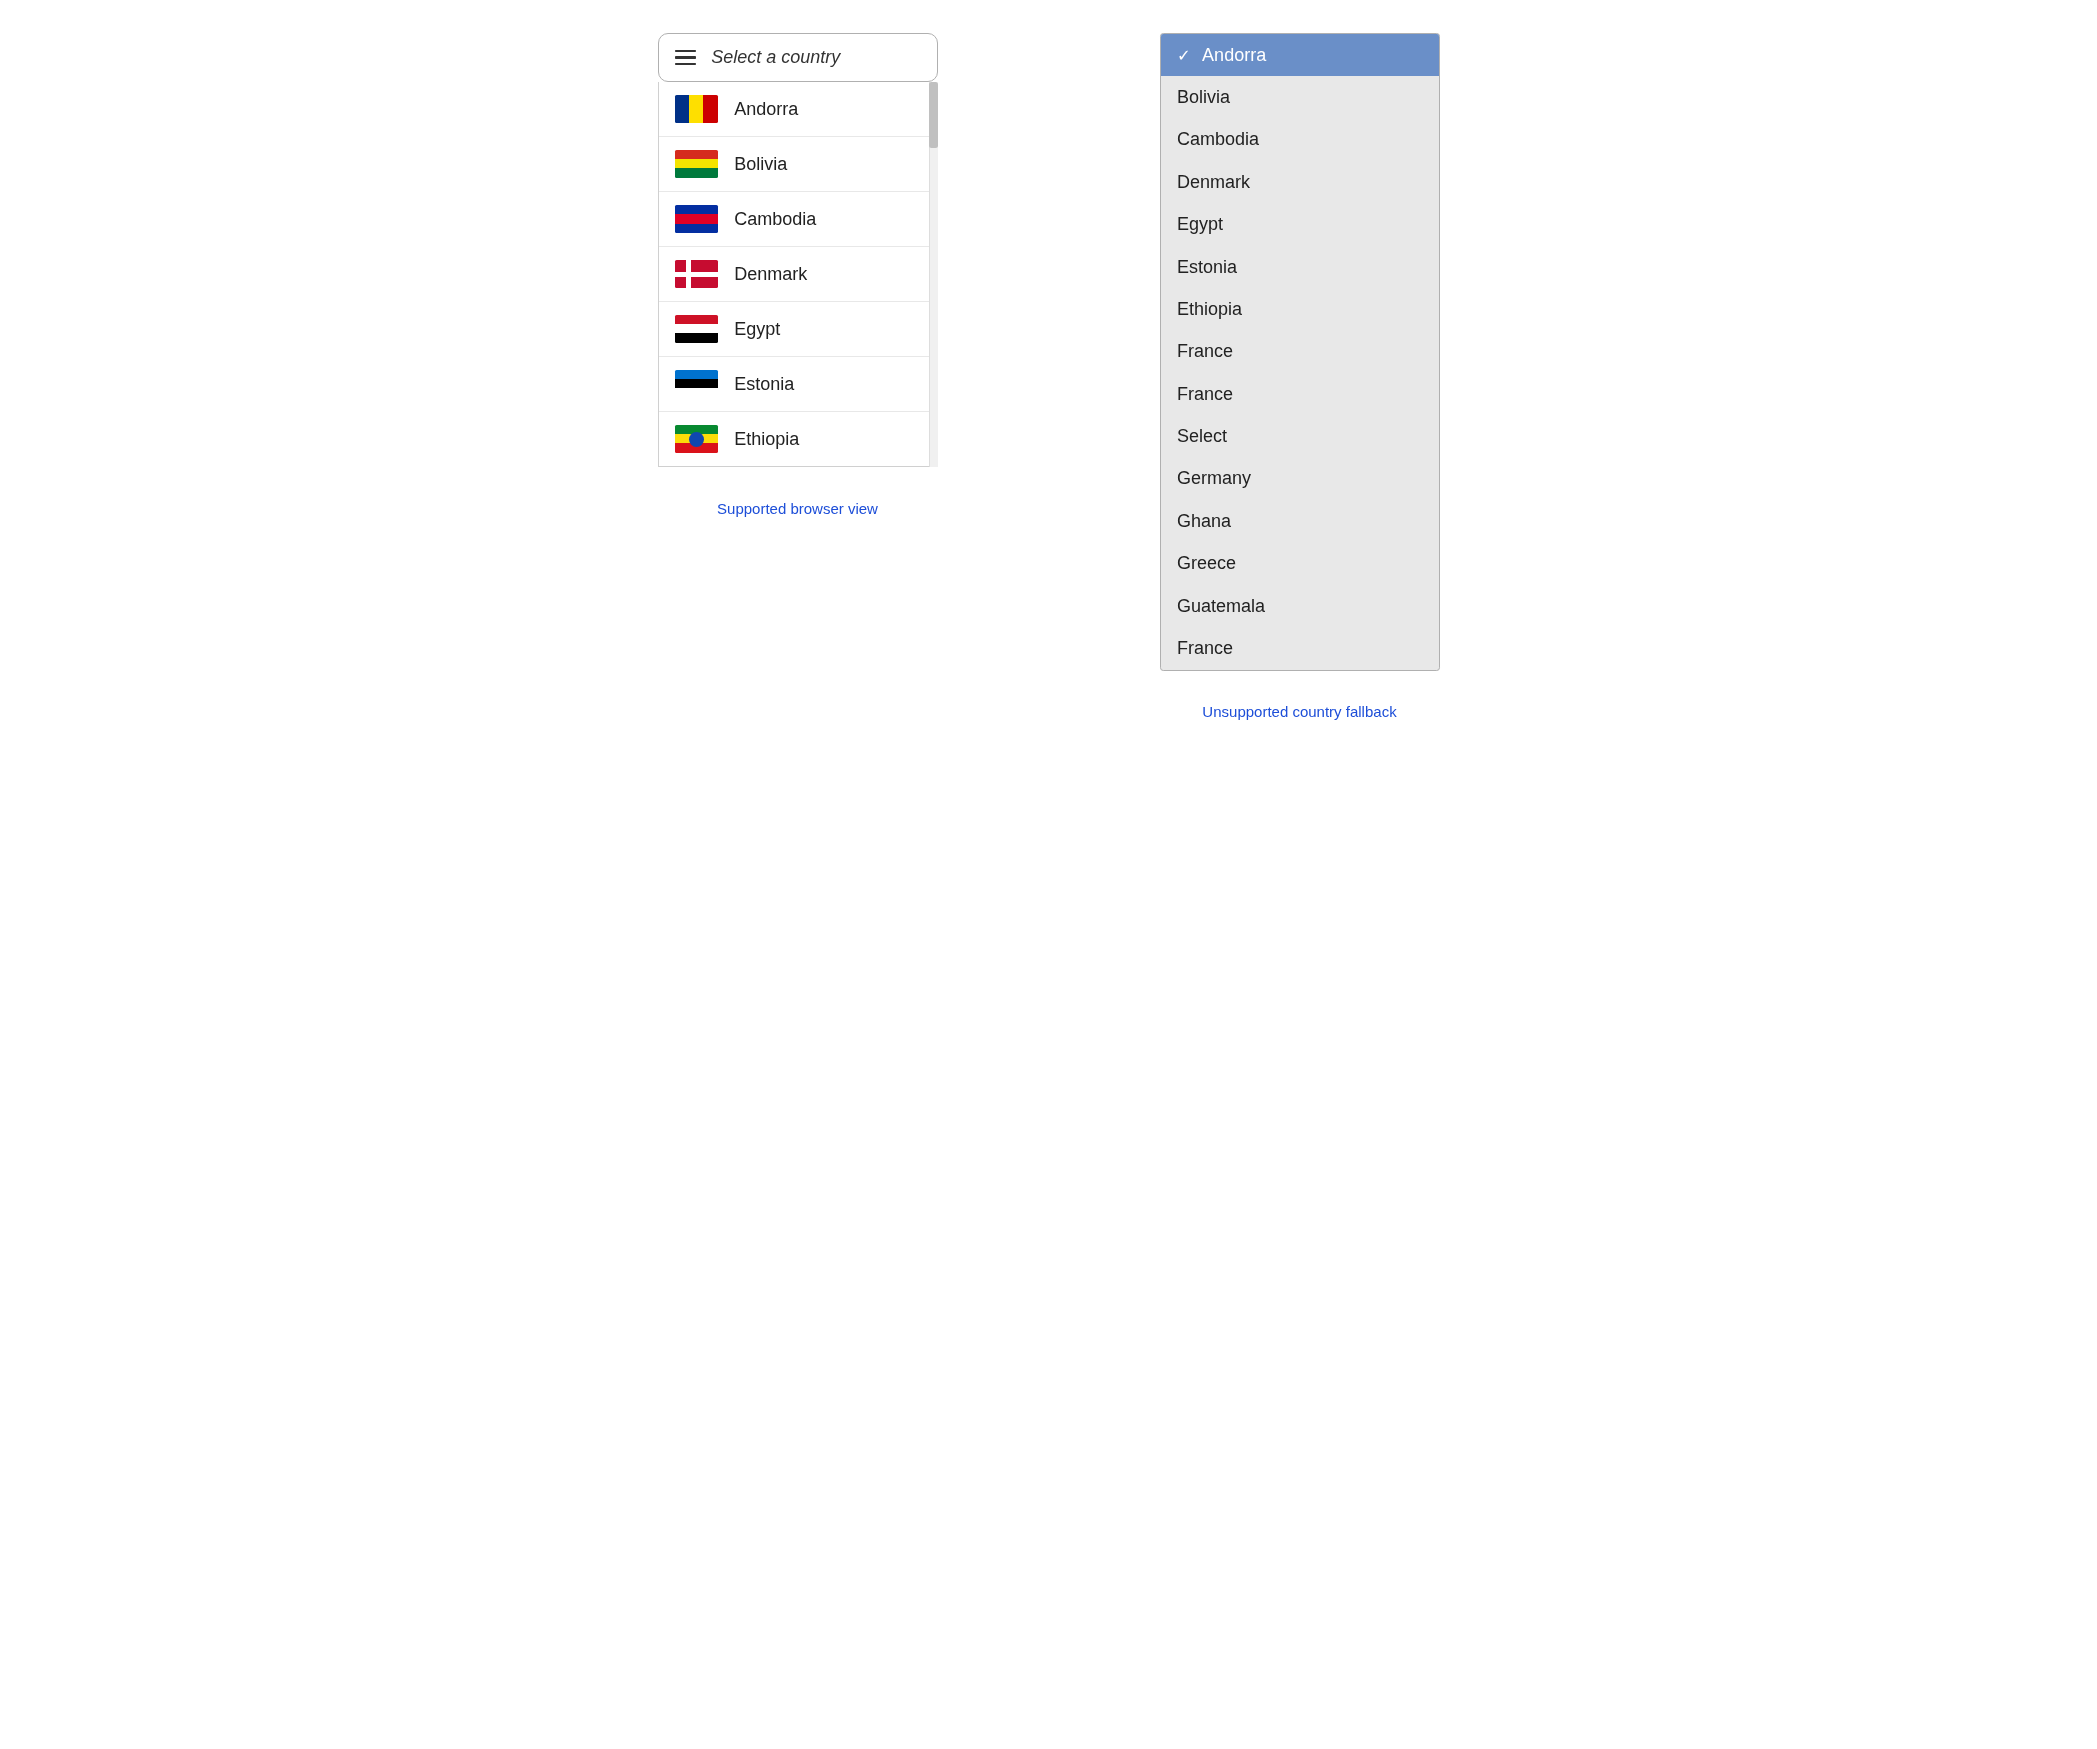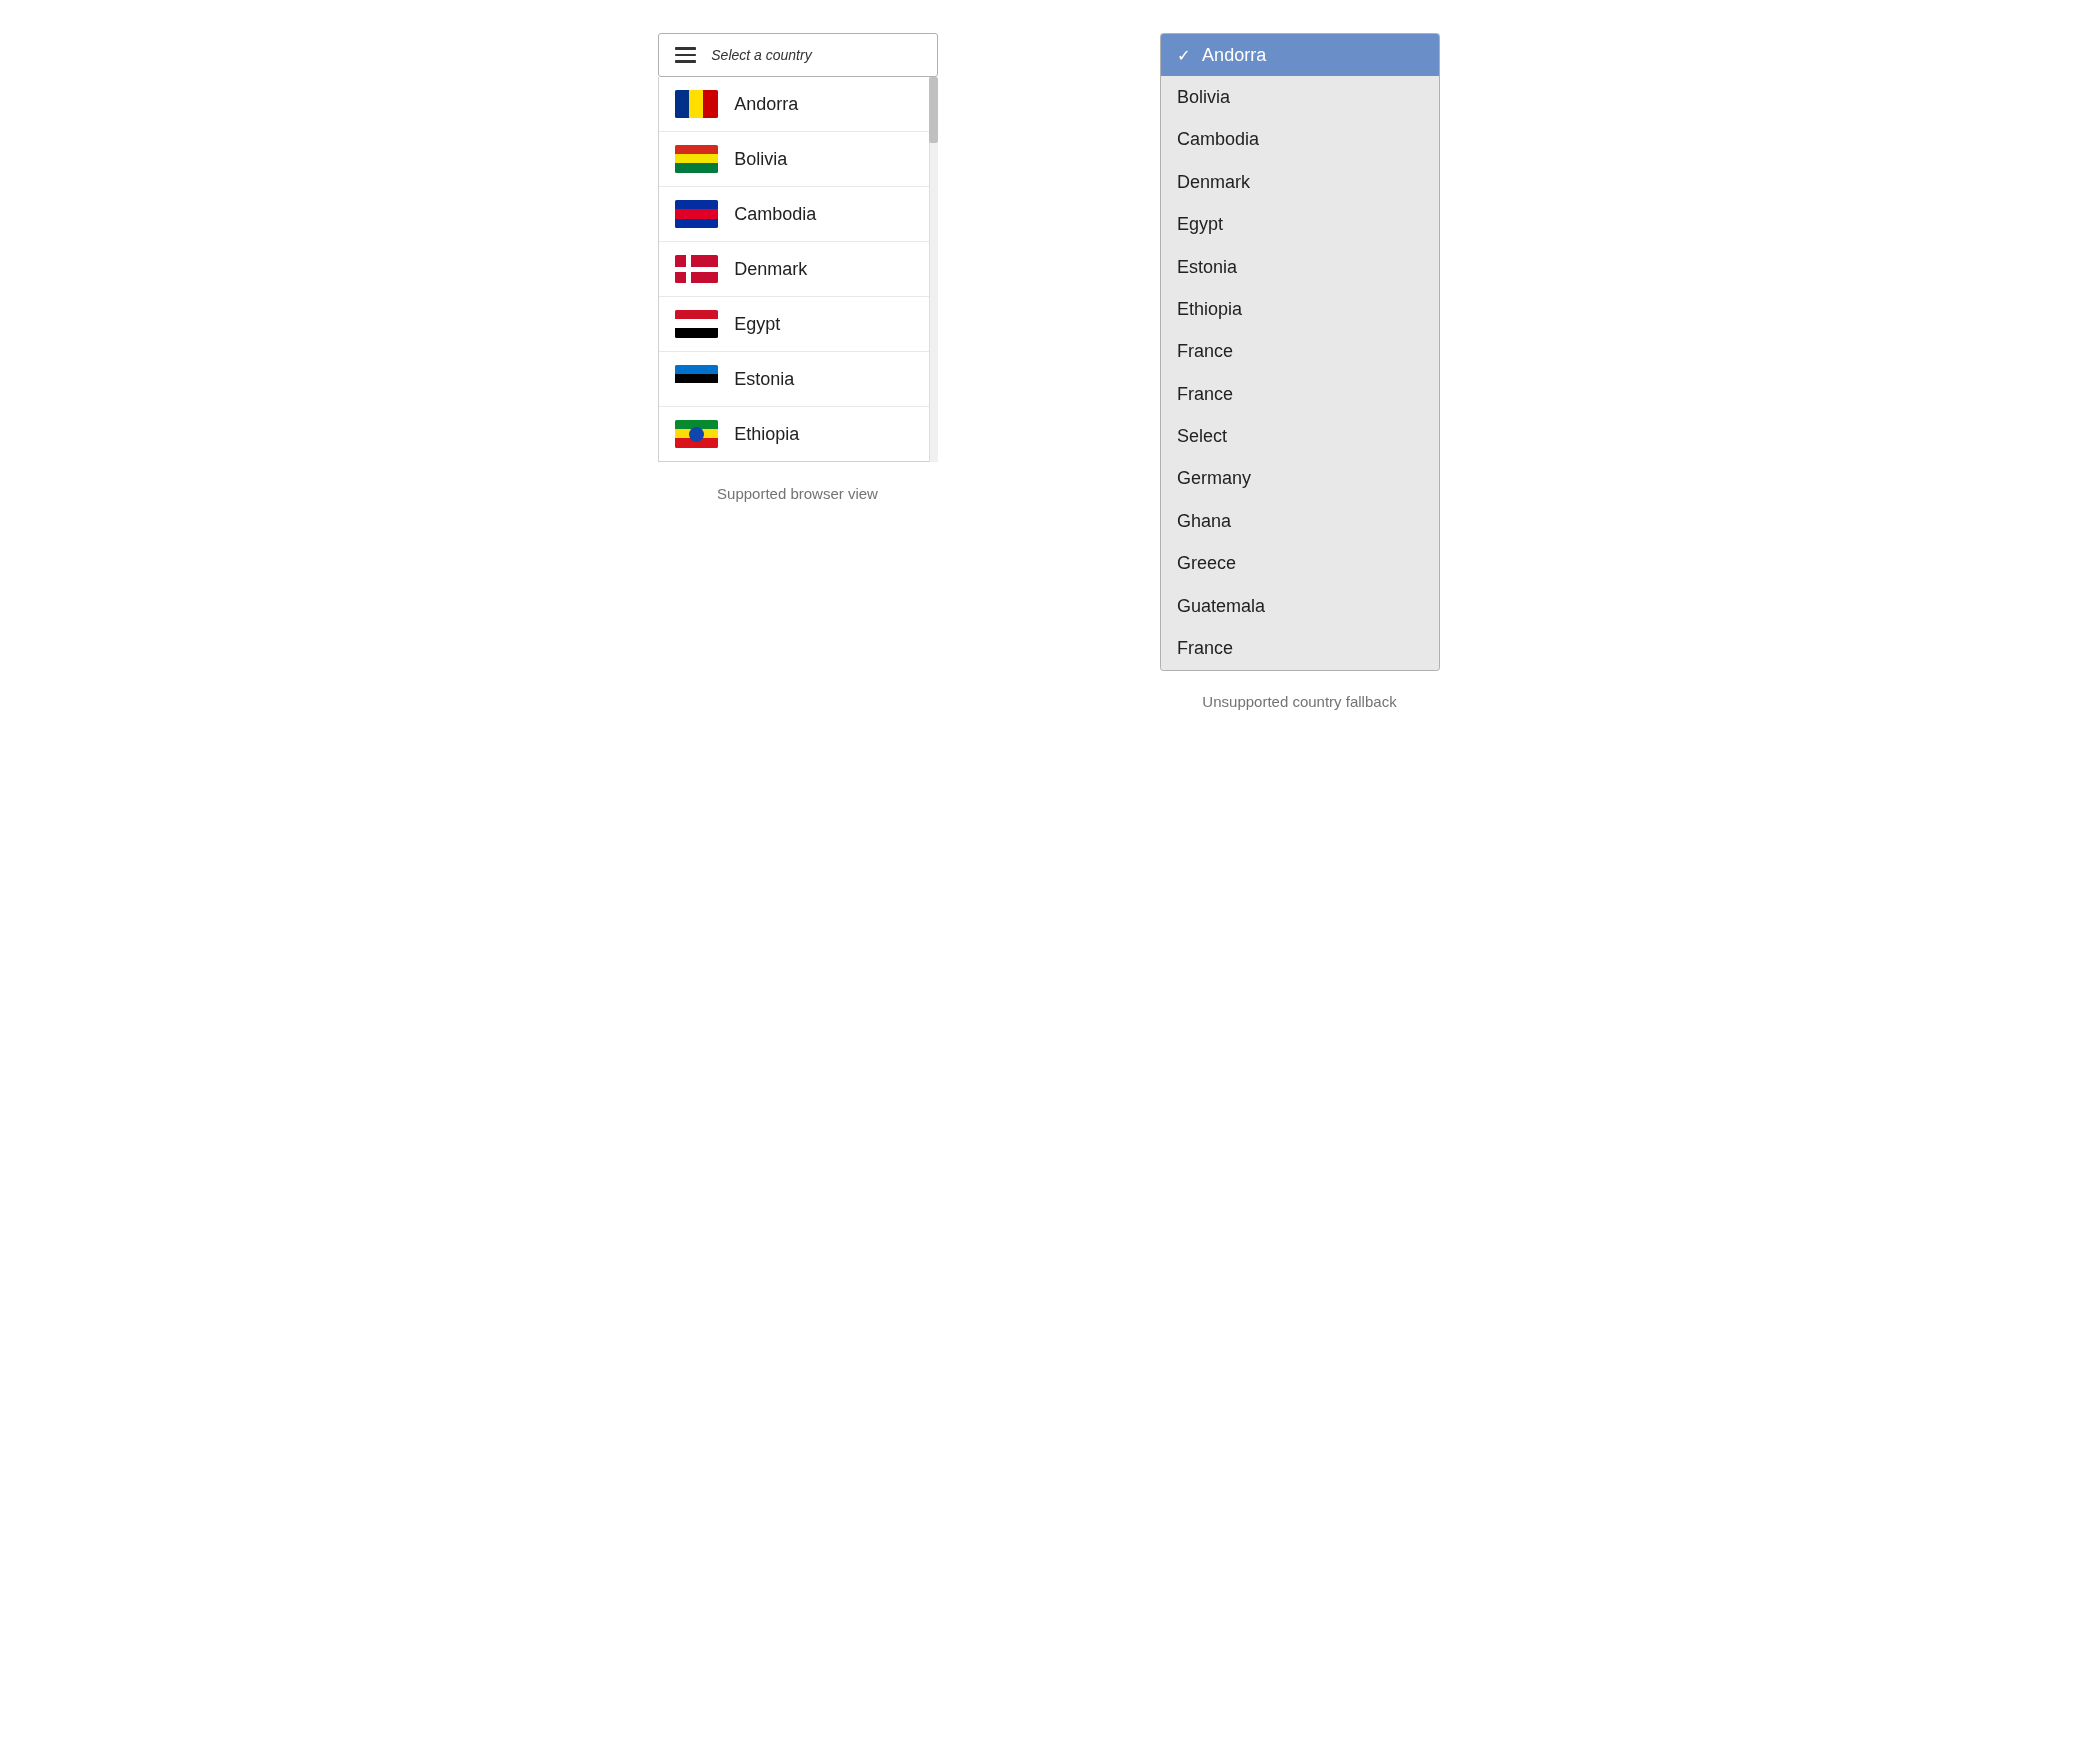--- a/index.html
+++ b/index.html
@@ -33,25 +33,25 @@
 
     .custom-select-wrapper {
       width: 280px;
     }
 
     .custom-select-trigger {
       display: flex;
       align-items: center;
       gap: 15px;
       border: 1.2px solid #b0b0b0;
-      border-radius: 3px;
+      border-radius: 10px;
       padding: 13px 16.4px;
       background: #fff;
       cursor: pointer;
-      font-size: 14px;
+      font-size: 18px;
       font-style: italic;
       color: #333;
     }
 
     .hamburger-icon {
       display: flex;
       flex-direction: column;
       gap: 4.1px;
     }
 
@@ -198,23 +198,23 @@
       width: 15px;
       height: 15px;
       background: #0F47AF;
       border-radius: 50%;
       position: absolute;
       z-index: 2;
     }
 
     .caption {
       font-size: 15px;
-      color: #737373;
+      color: #1d4ed8;
       text-align: center;
-      margin-top: 16px;
+      margin-top: 26px;
     }
 
     
     .right-panel {
       display: flex;
       flex-direction: column;
       align-items: center;
       gap: 6.6px;
       flex: 1;
     }

